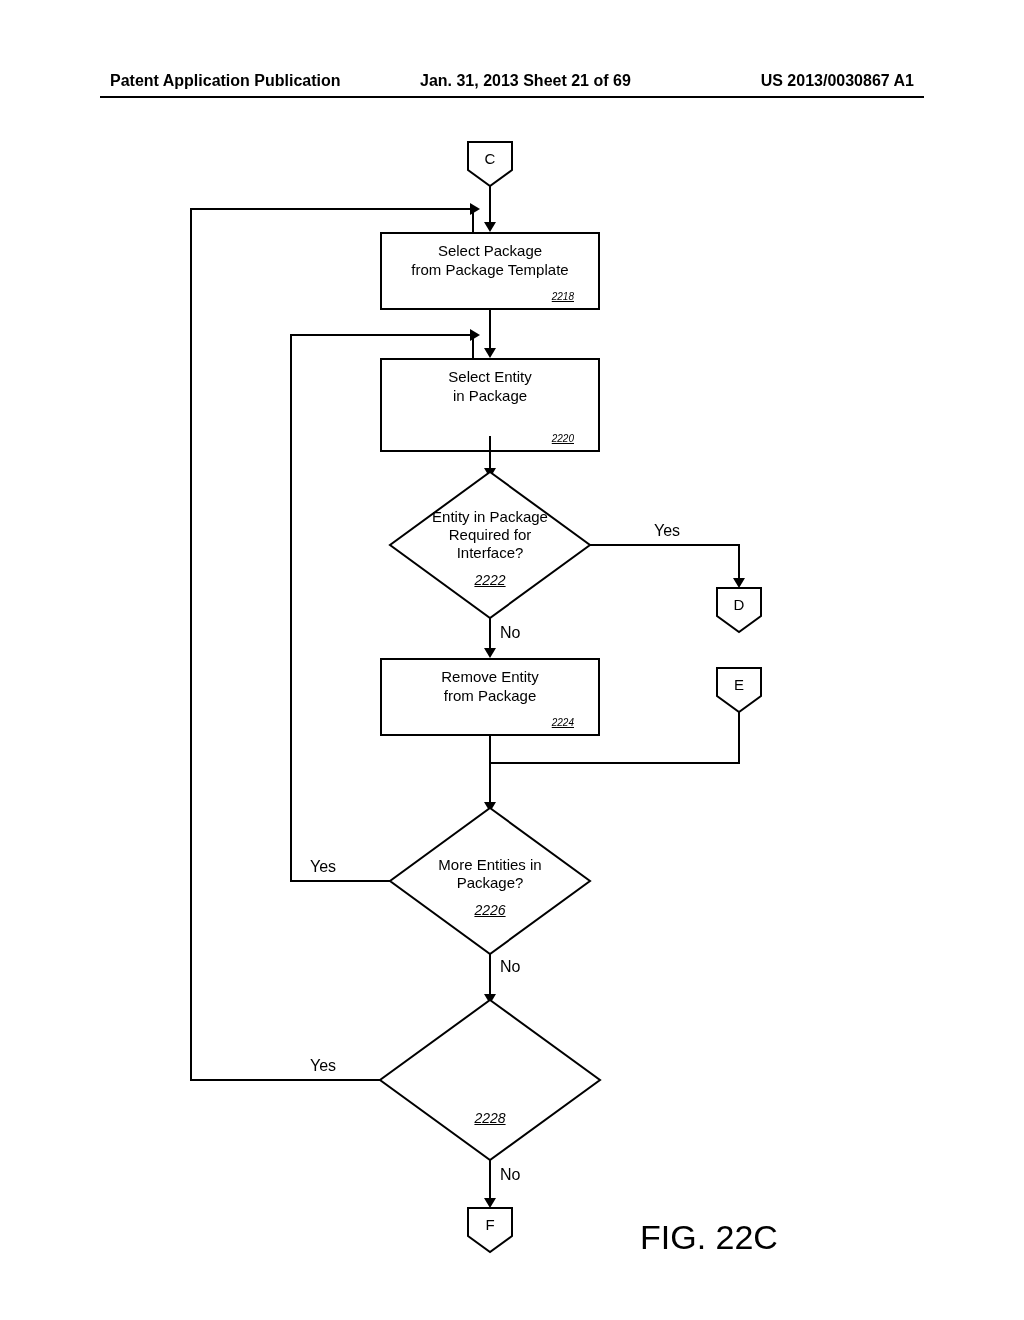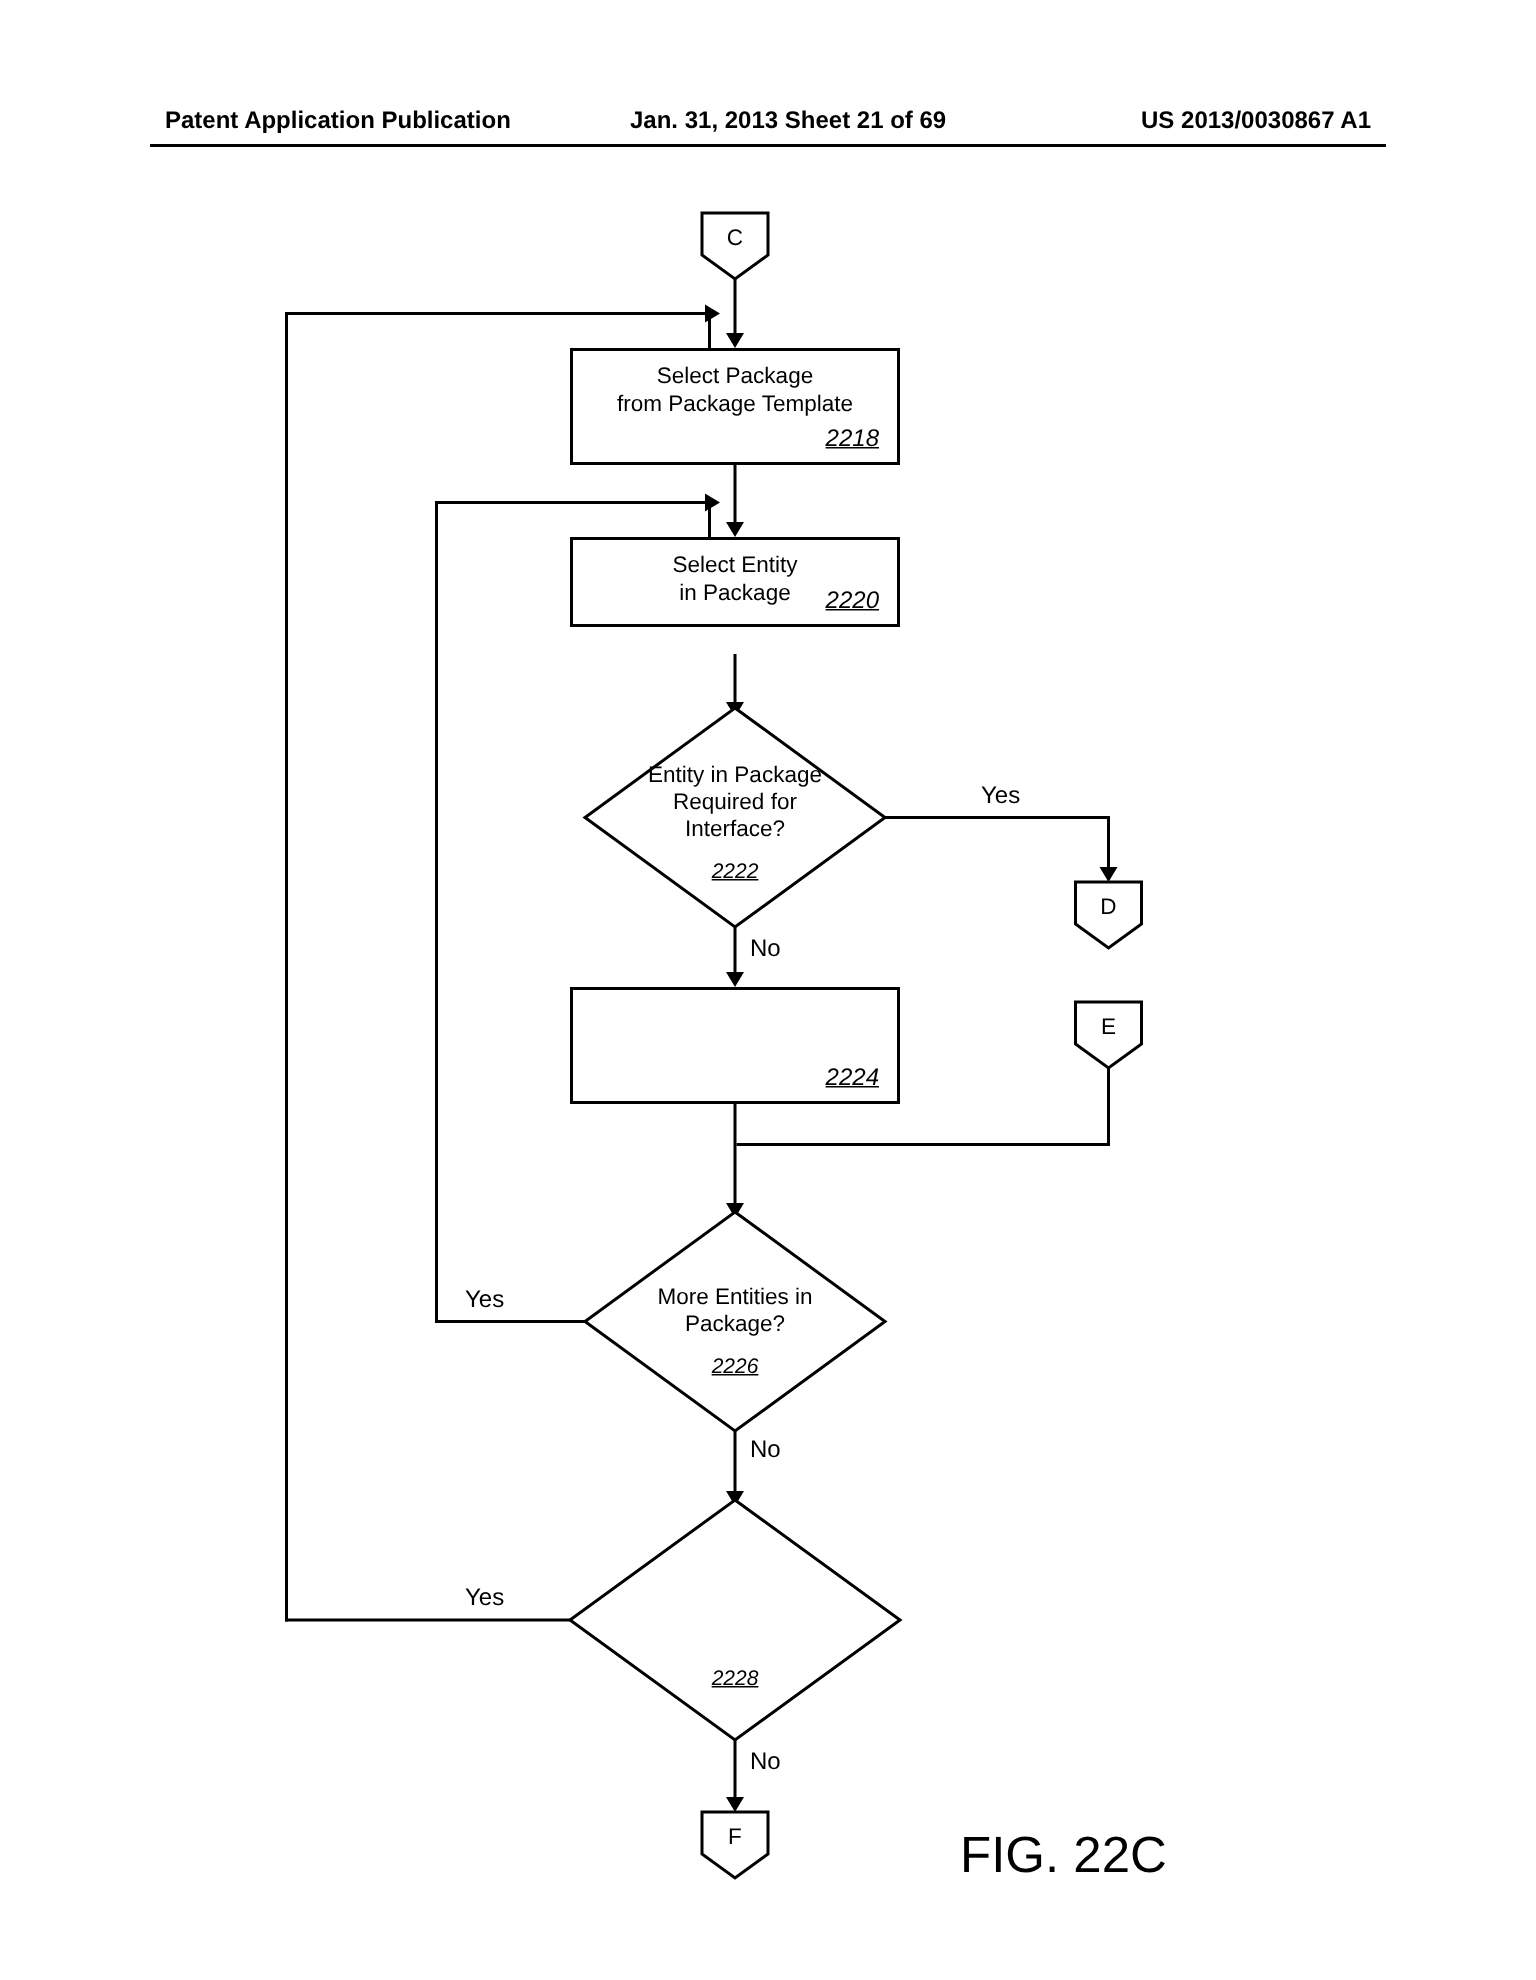--- a/index.html
+++ b/index.html
@@ -50,21 +50,21 @@
     font-size: 15px;
   }
   
   .process {
     position: absolute;
     border: 2px solid #000;
     text-align: center;
     background: #fff;
   }
   .process .txt { font-size: 15px; line-height: 1.25; padding-top: 8px; }
-  .process .ref { position: absolute; right: 12px; bottom: 6px; font-size: 16px; font-style: italic; text-decoration: underline; }
+  .process .ref { position: absolute; right: 24px; bottom: 6px; font-size: 10px; font-style: italic; text-decoration: underline; }
   
   .decision { position: absolute; }
   .decision svg { position:absolute; inset:0; }
   .decision .txt {
     position: absolute;
     width: 100%;
     text-align: center;
     font-size: 15px;
     line-height: 1.2;
   }
@@ -131,21 +131,21 @@
     <div class="txt">
       <span>Select Package</span><br>
       <span>from Package Template</span>
     </div>
     <div class="ref">2218</div>
   </div>
 
   <div class="edge v" style="left:489px; top:310px; height:40px;"></div>
   <div class="arrow-down" style="left:484px; top:348px;"></div>
 
-  <div class="process" style="left:380px; top:358px; width:220px; height:60px;">
+  <div class="process" style="left:380px; top:358px; width:220px; height:94px;">
     <div class="txt">
       <span>Select Entity</span><br>
       <span>in Package</span>
     </div>
     <div class="ref">2220</div>
   </div>
 
   <div class="edge v" style="left:489px; top:436px; height:34px;"></div>
   <div class="arrow-down" style="left:484px; top:468px;"></div>
 
@@ -170,20 +170,24 @@
         <polygon points="2,2 46,2 46,30 24,46 2,30" fill="#fff" stroke="#000" stroke-width="2"></polygon>
       </svg>
     <div class="lbl">D</div>
   </div>
 
   <div class="edge v" style="left:489px; top:618px; height:32px;"></div>
   <div class="edgelabel" style="left:500px; top:624px;">No</div>
   <div class="arrow-down" style="left:484px; top:648px;"></div>
 
   <div class="process" style="left:380px; top:658px; width:220px; height:78px;">
+    <div class="txt">
+      <span>Remove Entity</span><br>
+      <span>from Package</span>
+    </div>
     <div class="ref">2224</div>
   </div>
 
   <div class="connector" style="left:715px; top:666px;">
     <svg viewBox="0 0 48 48">
         <polygon points="2,2 46,2 46,30 24,46 2,30" fill="#fff" stroke="#000" stroke-width="2"></polygon>
       </svg>
     <div class="lbl">E</div>
   </div>
 

